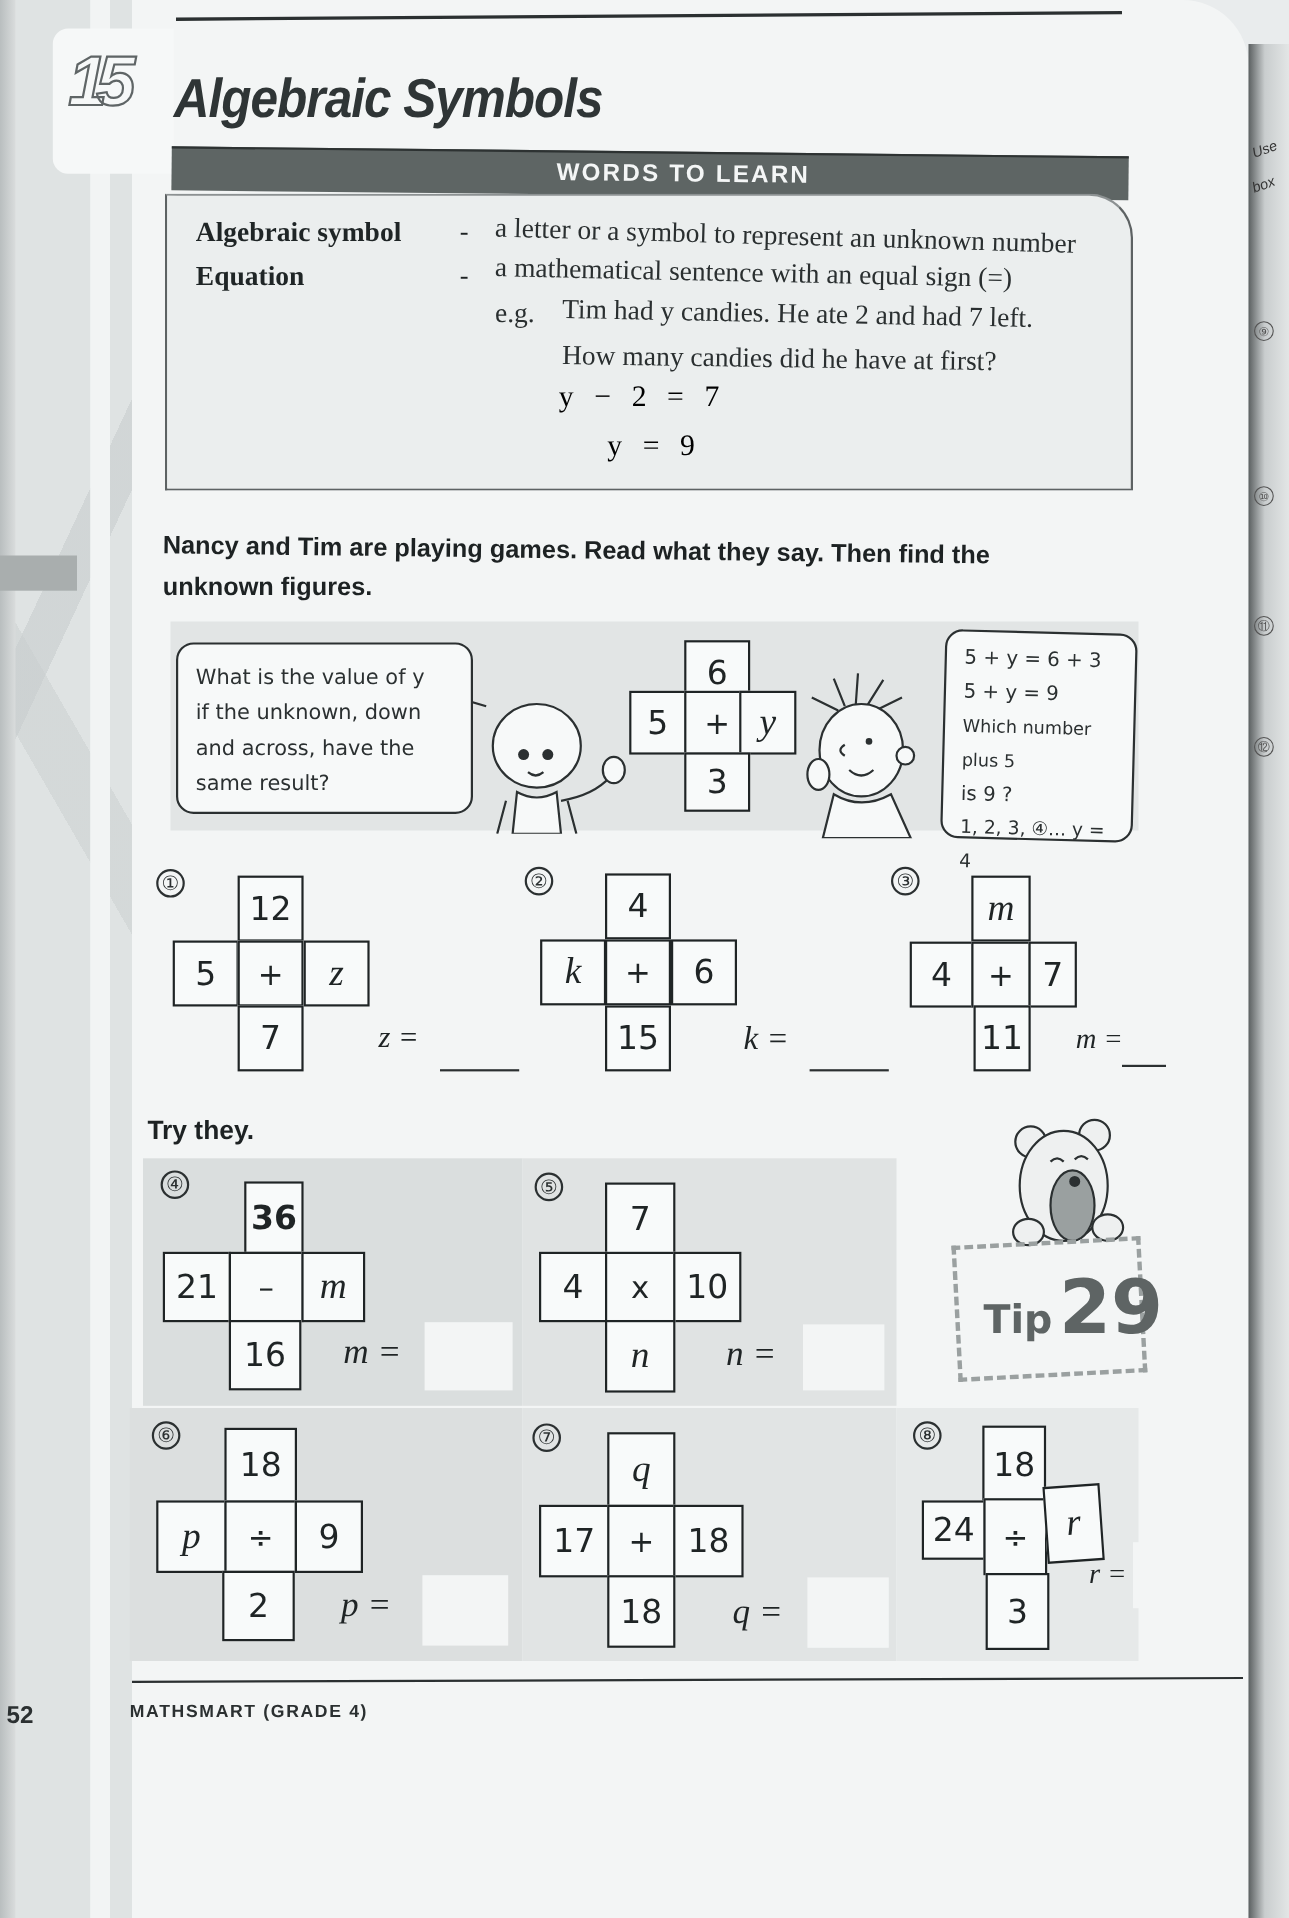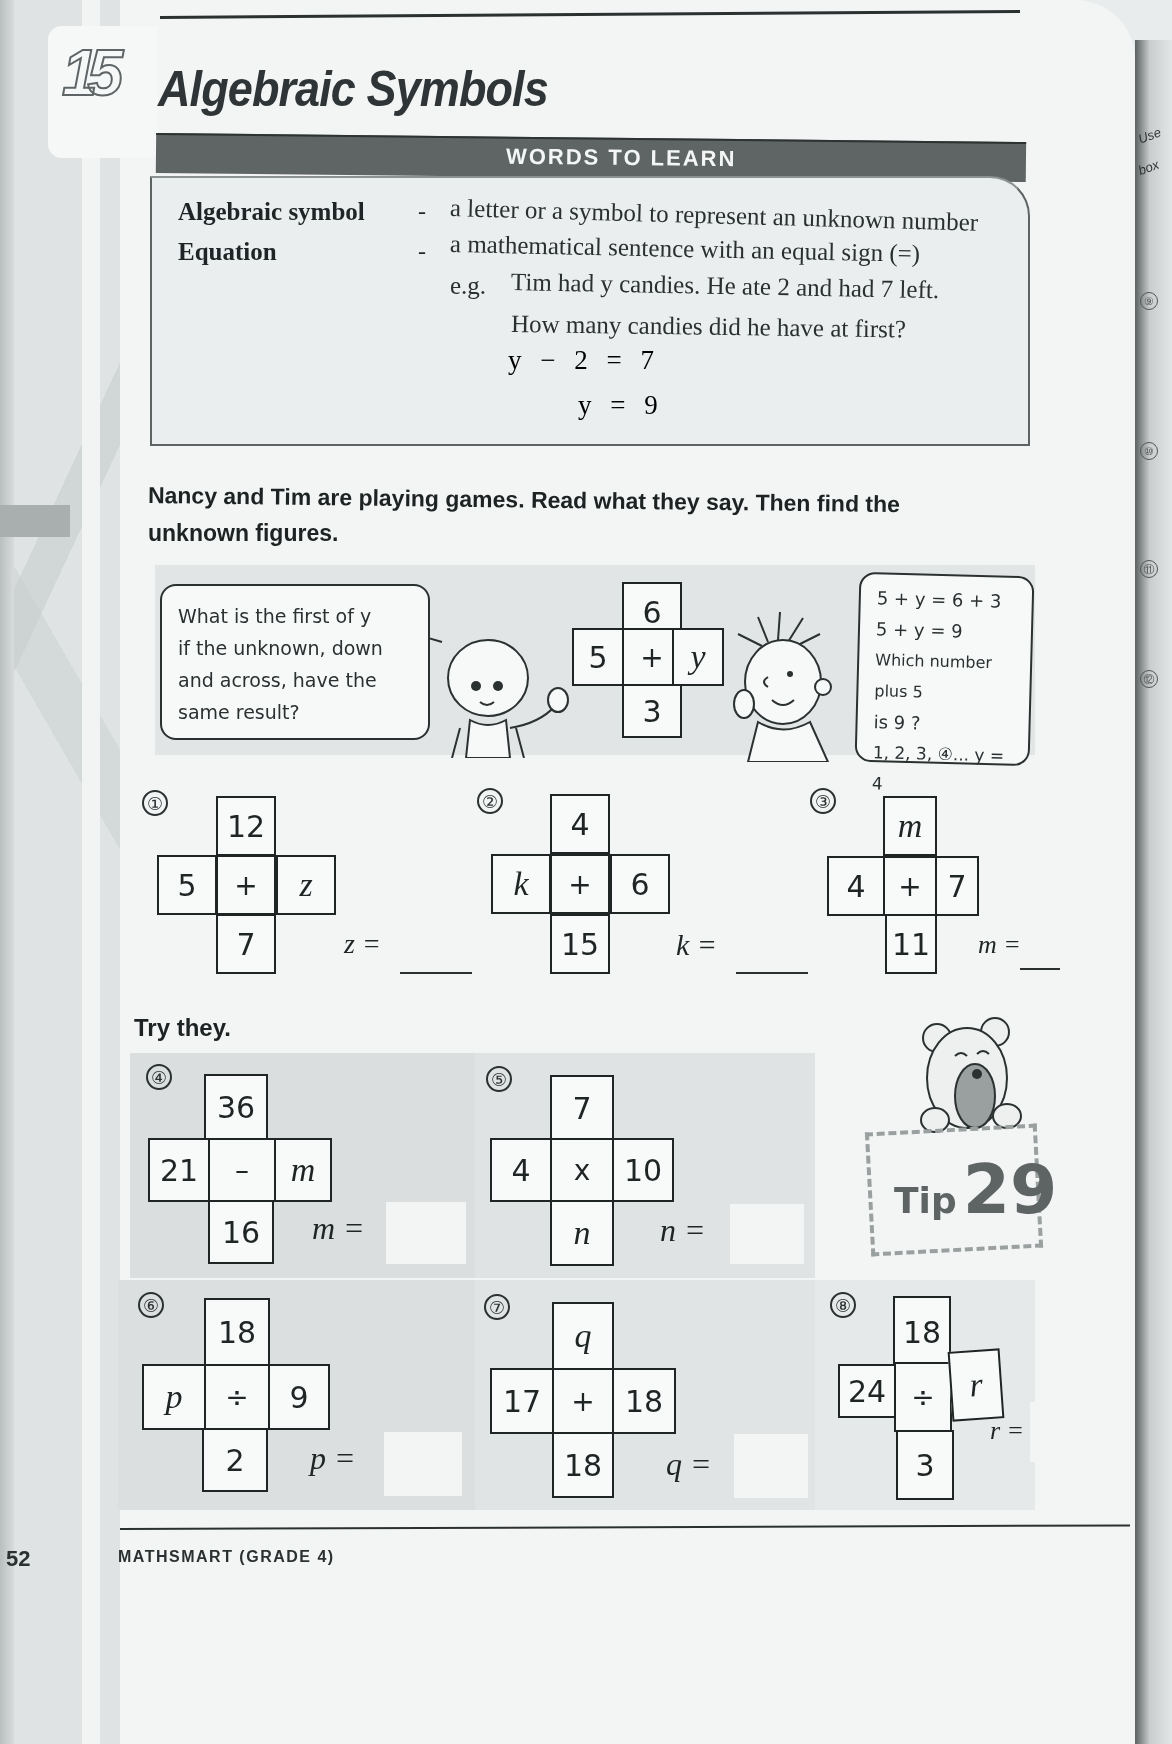--- a/index.html
+++ b/index.html
@@ -134,28 +134,28 @@
 <div class="def-term" style="top:198px">Algebraic symbol</div>
 <div class="def-dash" style="top:198px">-</div>
 <div class="def-text" style="top:194px; transform: rotate(1.6deg);">a letter or a symbol to represent an unknown number</div>
 <div class="def-term" style="top:238px">Equation</div>
 <div class="def-dash" style="top:238px">-</div>
 <div class="def-text" style="top:230px; transform: rotate(1.2deg);">a mathematical sentence with an equal sign (=)</div>
 <div class="def-text" style="top:272px;">e.g.</div>
 <div class="def-text" style="left:511px; top:268px; transform: rotate(1.1deg);">Tim had y candies.  He ate 2 and had 7 left.</div>
 <div class="def-text" style="left:511px; top:310px; transform: rotate(0.8deg);">How many candies did he have at first?</div>
 <div class="eq" style="left:508px; top:345px;">y − 2 = 7</div>
-<div class="eq" style="left:578px; top:390px;font-family:Liberation Serif, serif;">y = 9</div>
+<div class="eq" style="left:552px; top:390px;font-family:Liberation Serif, serif;">y = 9</div>
 
 <div class="instr" style="top:482px; transform: rotate(0.7deg);">Nancy and Tim are playing games.  Read what they say.  Then find the</div>
 <div class="instr" style="top:520px;">unknown figures.</div>
 
 <div class="example-panel"></div>
 <div class="bubble bubble-left">
-  <div>What is the first of y</div>
+  <div>What is the value of y</div>
   <div>if the unknown, down</div>
   <div>and across, have the</div>
   <div>same result?</div>
 </div>
 <svg class="char" style="left:430px; top:628px;" width="150" height="130">
   <path d="M-2 10 L12 14" stroke="#2b3031" stroke-width="2" fill="none"></path>
   <ellipse cx="58" cy="50" rx="40" ry="38" fill="#f7f9f9" stroke="#2b3031" stroke-width="2"></ellipse>
   <circle cx="46" cy="58" r="5" fill="#2b3031"></circle>
     <circle cx="68" cy="58" r="5" fill="#2b3031"></circle>
   <path d="M50 74 Q57 80 64 74" stroke="#2b3031" stroke-width="2" fill="none"></path>
@@ -220,21 +220,21 @@
 <div class="ans-line" style="left:1020px; top:968px; width:40px;"></div>
 
 <div class="instr" style="left:134px; top:1014px; font-size:24px;">Try they.</div>
 <div class="try-panel-a"></div>
 <div class="try-panel-b"></div>
 <div class="try-panel-c"></div>
 <div class="try-panel-d"></div>
 <div class="try-panel-e"></div>
 
 <div class="qnum" style="left:146px; top:1064px;">④</div>
-<div class="cell" style="left:204px; top:1074px; width:64px; height:66px;">36</div>
+<div class="cell" style="left:222px; top:1074px; width:54px; height:66px;font-weight:bold;">36</div>
 <div class="cell" style="left:148px; top:1138px; width:62px; height:64px;">21</div>
 <div class="cell op" style="left:208px; top:1138px; width:68px; height:64px;">–</div>
 <div class="cell var" style="left:274px; top:1138px; width:58px; height:64px;">m</div>
 <div class="cell" style="left:208px; top:1200px; width:66px; height:64px;">16</div>
 <div class="ans-label" style="left:312px; top:1210px; font-style:italic;">m =</div>
 <div class="ans-box" style="left:386px; top:1202px; width:80px; height:62px;"></div>
 
 <div class="qnum" style="left:486px; top:1066px;">⑤</div>
 <div class="cell" style="left:550px; top:1075px; width:64px; height:66px;">7</div>
 <div class="cell" style="left:490px; top:1138px; width:62px; height:64px;">4</div>

